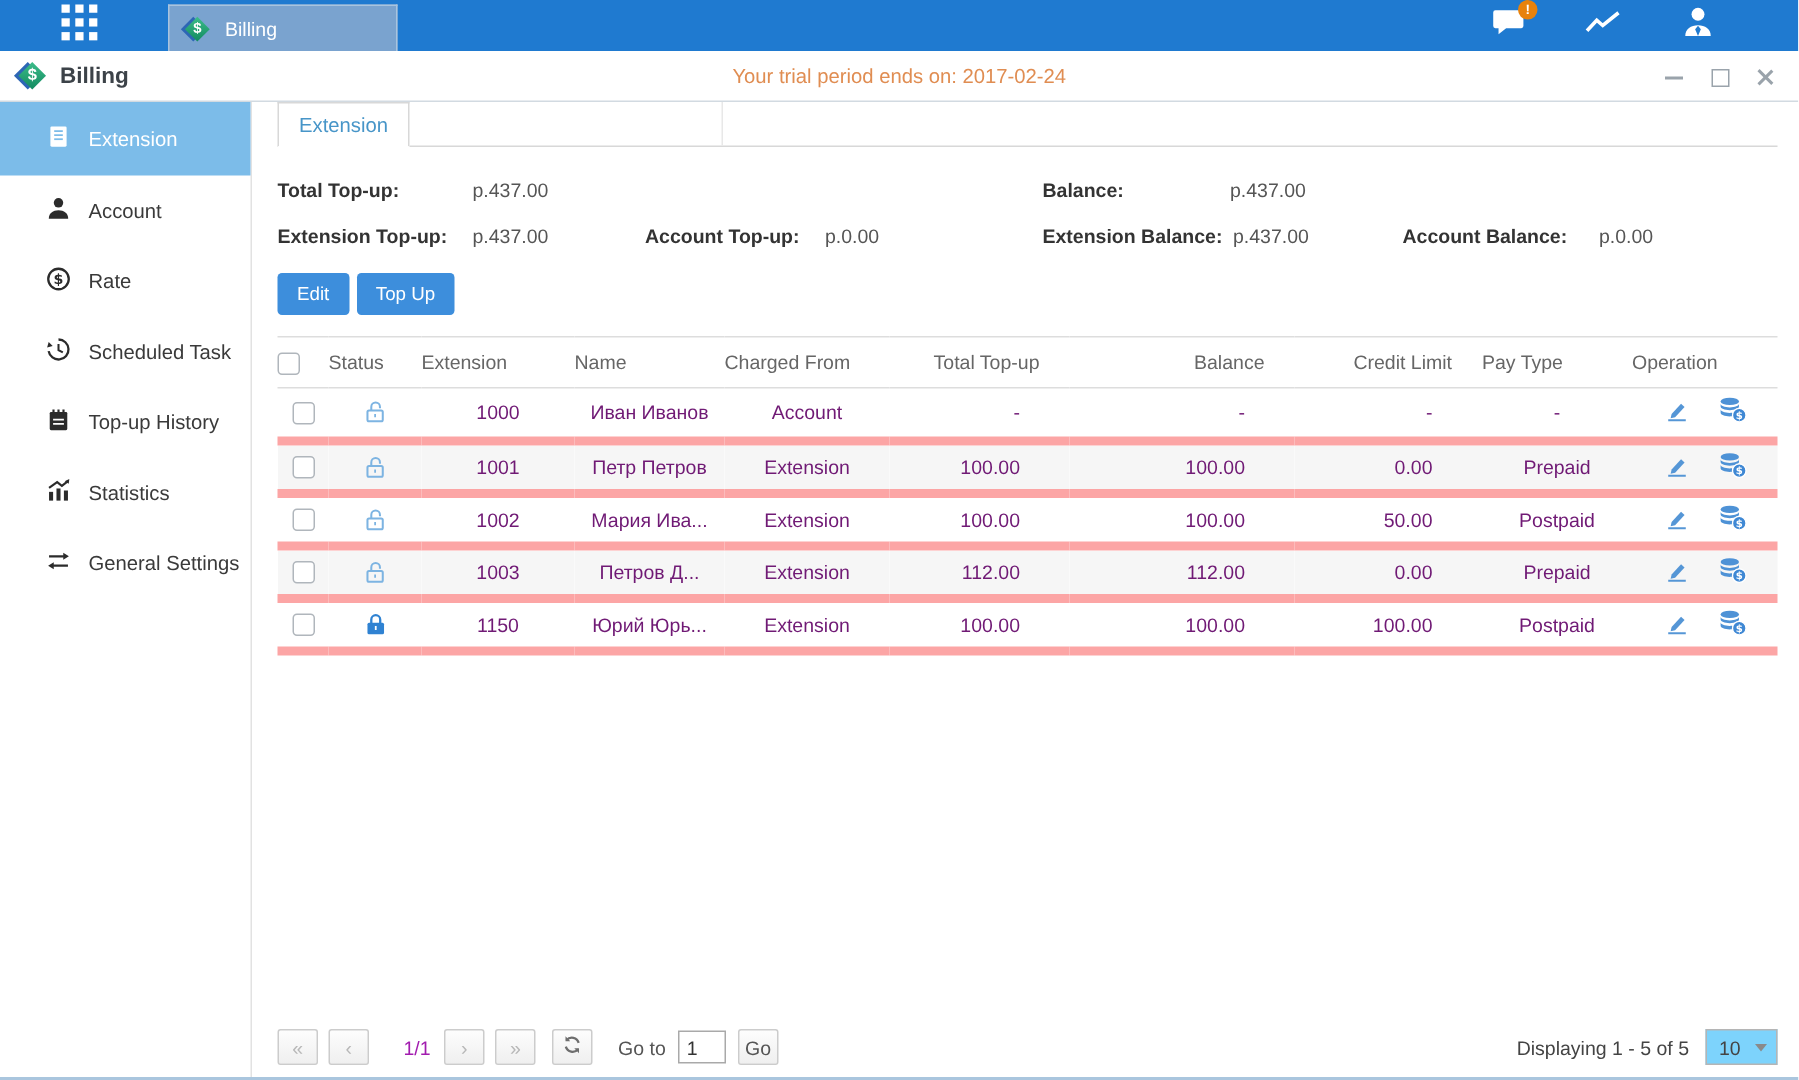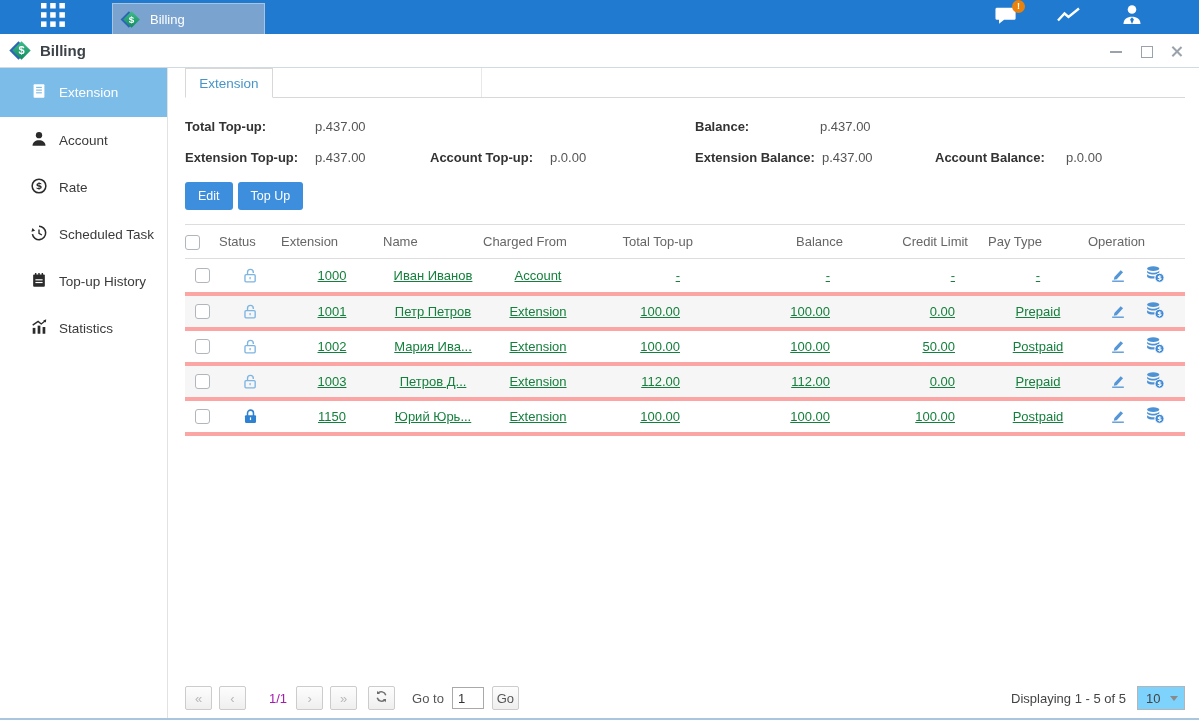--- a/index.html
+++ b/index.html
@@ -57,21 +57,21 @@
   .sum-val { color:#555; }
   .w130{width:130px;flex:none;} .w115{width:115px;flex:none;} .w125{width:125px;flex:none;} .w120{width:120px;flex:none;} .w127{width:127px;flex:none;} .w113{width:113px;flex:none;} .w131{width:131px;flex:none;}
 
   
   .actions { display:flex; gap:5px; margin:9px 0 14px; flex:none; }
   .btn { background:#3d8edc; color:#fff; font-size:12.5px; border:none; border-radius:3px; padding:7px 13px; cursor:pointer; font-family:inherit; }
 
   
   table { width:1000px; border-collapse:collapse; table-layout:fixed; flex:none; }
   thead th { height:34px; border-top:1px solid #ddd; border-bottom:1px solid #ddd; font-weight:normal; font-size:13px; color:#666; text-align:left; }
-  tbody td { height:35px; font-size:13px; color:#15803d; text-align:center; border-bottom:4px solid #fca5a5; overflow:hidden; white-space:nowrap;text-decoration:underline; }
+  tbody td { height:35px; font-size:13px; color:#701a75; text-align:center; border-bottom:6px solid #fca5a5; overflow:hidden; white-space:nowrap; }
   tbody tr.alt { background:#f6f6f6; }
   td.num, th.num { text-align:right; }
   td.num { padding-right:33px; }
   th.num { padding-right:20px; }
   .checkbox { display:inline-block; width:15px; height:15px; border:1px solid #b0b6bc; border-radius:3px; background:#fff; vertical-align:middle; cursor:pointer; }
   .ops { display:flex; align-items:center; justify-content:center; gap:18px; }
   .ops svg { cursor:pointer; }
 
   
   .pagination { margin-top:auto; margin-bottom:8px; display:flex; align-items:center; font-size:13px; color:#555; flex:none; }
@@ -145,20 +145,21 @@
 
   <div class="titlebar">
     <div class="title-left">
       <span class="diamond">
         <span class="back"></span>
           <span class="face"></span>
           <span class="glyph">$</span>
       </span>
       <span>Billing</span>
     </div>
+    <div class="trial">Your trial period ends on: 2017-02-24</div>
     <div class="win-controls">
       <span class="wc wc-min"></span>
       <span class="wc wc-max"></span>
       <span class="wc wc-close"></span>
     </div>
   </div>
 
   <div class="content">
 
     <aside class="sidebar">
@@ -218,20 +219,31 @@
         <span>
           <svg width="18" height="18" viewBox="0 0 20 20">
               <rect x="3" y="11" width="3" height="6.5" fill="currentColor"></rect>
               <rect x="8.5" y="8.5" width="3" height="9" fill="currentColor"></rect>
               <rect x="14" y="10" width="3" height="7.5" fill="currentColor"></rect>
               <path d="M3 8l6-4.2 3.5 2.8 4.5-3.6" fill="none" stroke="currentColor" stroke-width="1.6"></path>
               <path d="M18 1.4l-0.4 3.6-3-1.9z" fill="currentColor"></path>
             </svg>
         </span>
         <span>Statistics</span>
+      </div>
+      <div class="side-item">
+        <span>
+          <svg width="18" height="18" viewBox="0 0 20 20">
+              <line x1="3" y1="6.5" x2="14" y2="6.5" stroke="currentColor" stroke-width="1.7"></line>
+              <path d="M13.5 3.9l4.2 2.6-4.2 2.6z" fill="currentColor"></path>
+              <line x1="6" y1="13.5" x2="17" y2="13.5" stroke="currentColor" stroke-width="1.7"></line>
+              <path d="M6.5 10.9l-4.2 2.6 4.2 2.6z" fill="currentColor"></path>
+            </svg>
+        </span>
+        <span>General Settings</span>
       </div>
     </aside>
 
     <main>
       <div class="tabstrip">
         <div class="tab">Extension</div>
         <div class="tab-ghost"></div>
       </div>
 
       <div class="summary">

